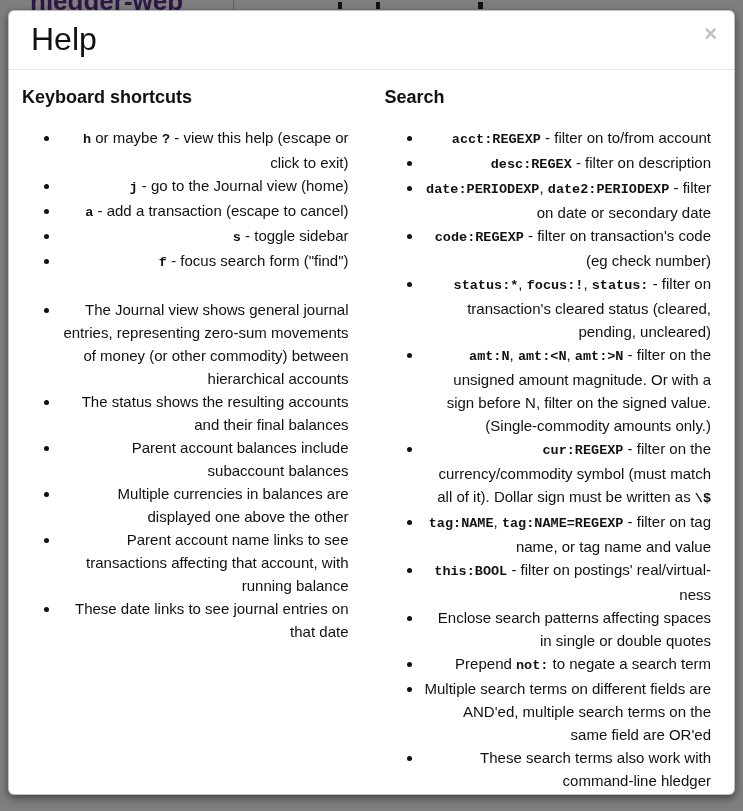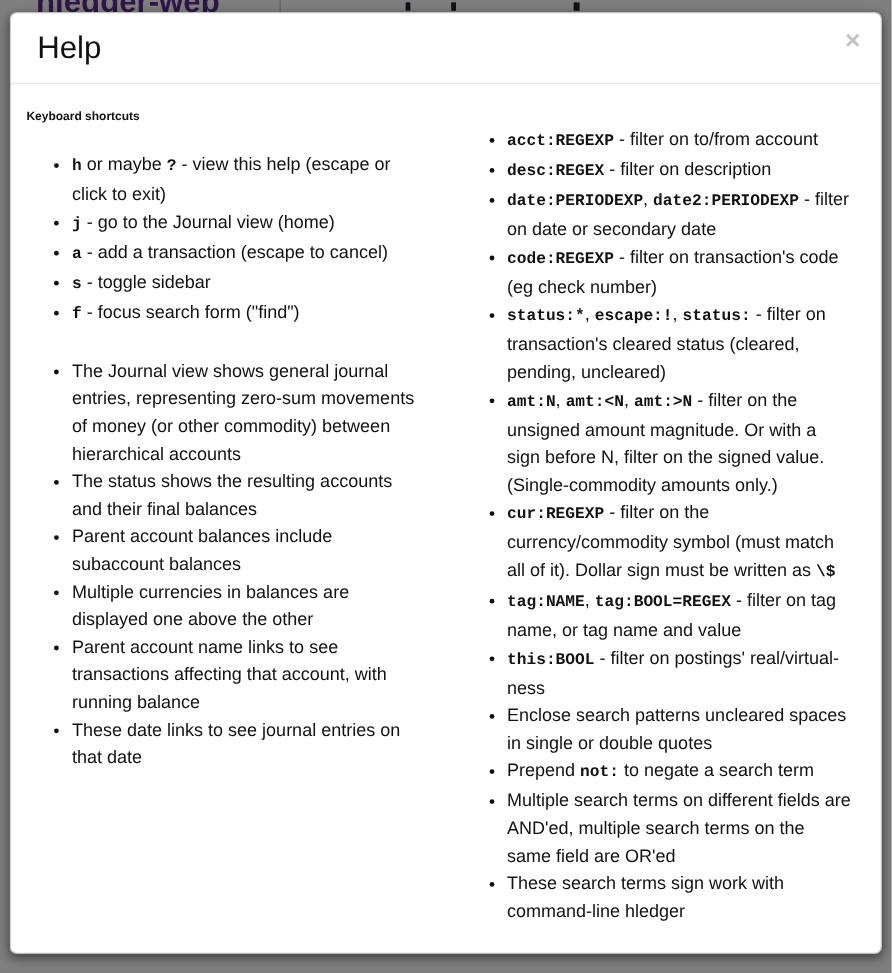--- a/index.html
+++ b/index.html
@@ -44,43 +44,44 @@
     box-shadow: 0 3px 9px rgba(0,0,0,0.5);
     color: #111111;
   }
   .modal-header {
     position: relative;
     padding: 13px 16px 15px 22px;
     border-bottom: 1px solid #e5e5e5;
   }
   .modal-title {
     margin: 0;
-    font-size: 26px; font-weight: 400; line-height: 30px;
+    font-size: 32px; font-weight: 400; line-height: 30px;
     color: #111111;
   }
   .close-btn {
     position: absolute; top: 12px; right: 17px;
     font-size: 22px; font-weight: 700; line-height: 1;
     color: #c2c2c2;
     cursor: pointer;
     user-select: none;
   }
   .modal-body {
     display: flex;
     padding: 19px 0 0 0;
   }
   .col { width: 50%; padding: 0 13px; }
   .sec-h {
     margin: 0 0 20px 0;
-    font-size: 10px; font-weight: 700; line-height: 17px;
+    font-size: 18px; font-weight: 700; line-height: 17px;
   }
   ul.hlist {
     margin: 16px 0 24px 0;
     padding: 0 0 0 38px;
     list-style-type: disc;
+    text-align: right;
   }
   ul.hlist li {
     font-size: 15px; line-height: 23px;
     padding-right: 10px;
   }
   code.term {
     font-family: "Liberation Mono", monospace;
     font-weight: 700;
     font-size: 13.5px;
     color: #111111;
@@ -117,30 +118,31 @@
       <ul class="hlist">
           <li>The Journal view shows general journal entries, representing zero-sum movements of money (or other commodity) between hierarchical accounts</li>
           <li>The status shows the resulting accounts and their final balances</li>
           <li>Parent account balances include subaccount balances</li>
           <li>Multiple currencies in balances are displayed one above the other</li>
           <li>Parent account name links to see transactions affecting that account, with running balance</li>
           <li>These date links to see journal entries on that date</li>
         </ul>
     </div>
     <div class="col">
+      <p class="sec-h">Search</p>
       <ul class="hlist">
           <li><code class="term">acct:REGEXP</code> - filter on to/from account</li>
           <li><code class="term">desc:REGEX</code> - filter on description</li>
           <li><code class="term">date:PERIODEXP</code>, <code class="term">date2:PERIODEXP</code> - filter on date or secondary date</li>
           <li><code class="term">code:REGEXP</code> - filter on transaction's code (eg check number)</li>
-          <li><code class="term">status:*</code>, <code class="term">escape:!</code>, <code class="term">status:</code> - filter on transaction's cleared status (cleared, pending, uncleared)</li>
+          <li><code class="term">status:*</code>, <code class="term">focus:!</code>, <code class="term">status:</code> - filter on transaction's cleared status (cleared, pending, uncleared)</li>
           <li><code class="term">amt:N</code>, <code class="term">amt:&lt;N</code>, <code class="term">amt:&gt;N</code> - filter on the unsigned amount magnitude. Or with a sign before N, filter on the signed value. (Single-commodity amounts only.)</li>
           <li><code class="term">cur:REGEXP</code> - filter on the currency/commodity symbol (must match all of it). Dollar sign must be written as <code class="term">\$</code></li>
-          <li><code class="term">tag:NAME</code>, <code class="term">tag:BOOL=REGEX</code> - filter on tag name, or tag name and value</li>
+          <li><code class="term">tag:NAME</code>, <code class="term">tag:NAME=REGEXP</code> - filter on tag name, or tag name and value</li>
           <li><code class="term">this:BOOL</code> - filter on postings' real/virtual-ness</li>
-          <li>Enclose search patterns uncleared spaces in single or double quotes</li>
+          <li>Enclose search patterns affecting spaces in single or double quotes</li>
           <li>Prepend <code class="term">not:</code> to negate a search term</li>
           <li>Multiple search terms on different fields are AND'ed, multiple search terms on the same field are OR'ed</li>
-          <li>These search terms sign work with command-line hledger</li>
+          <li>These search terms also work with command-line hledger</li>
         </ul>
     </div>
   </div>
 </div>
 
 </body></html>

